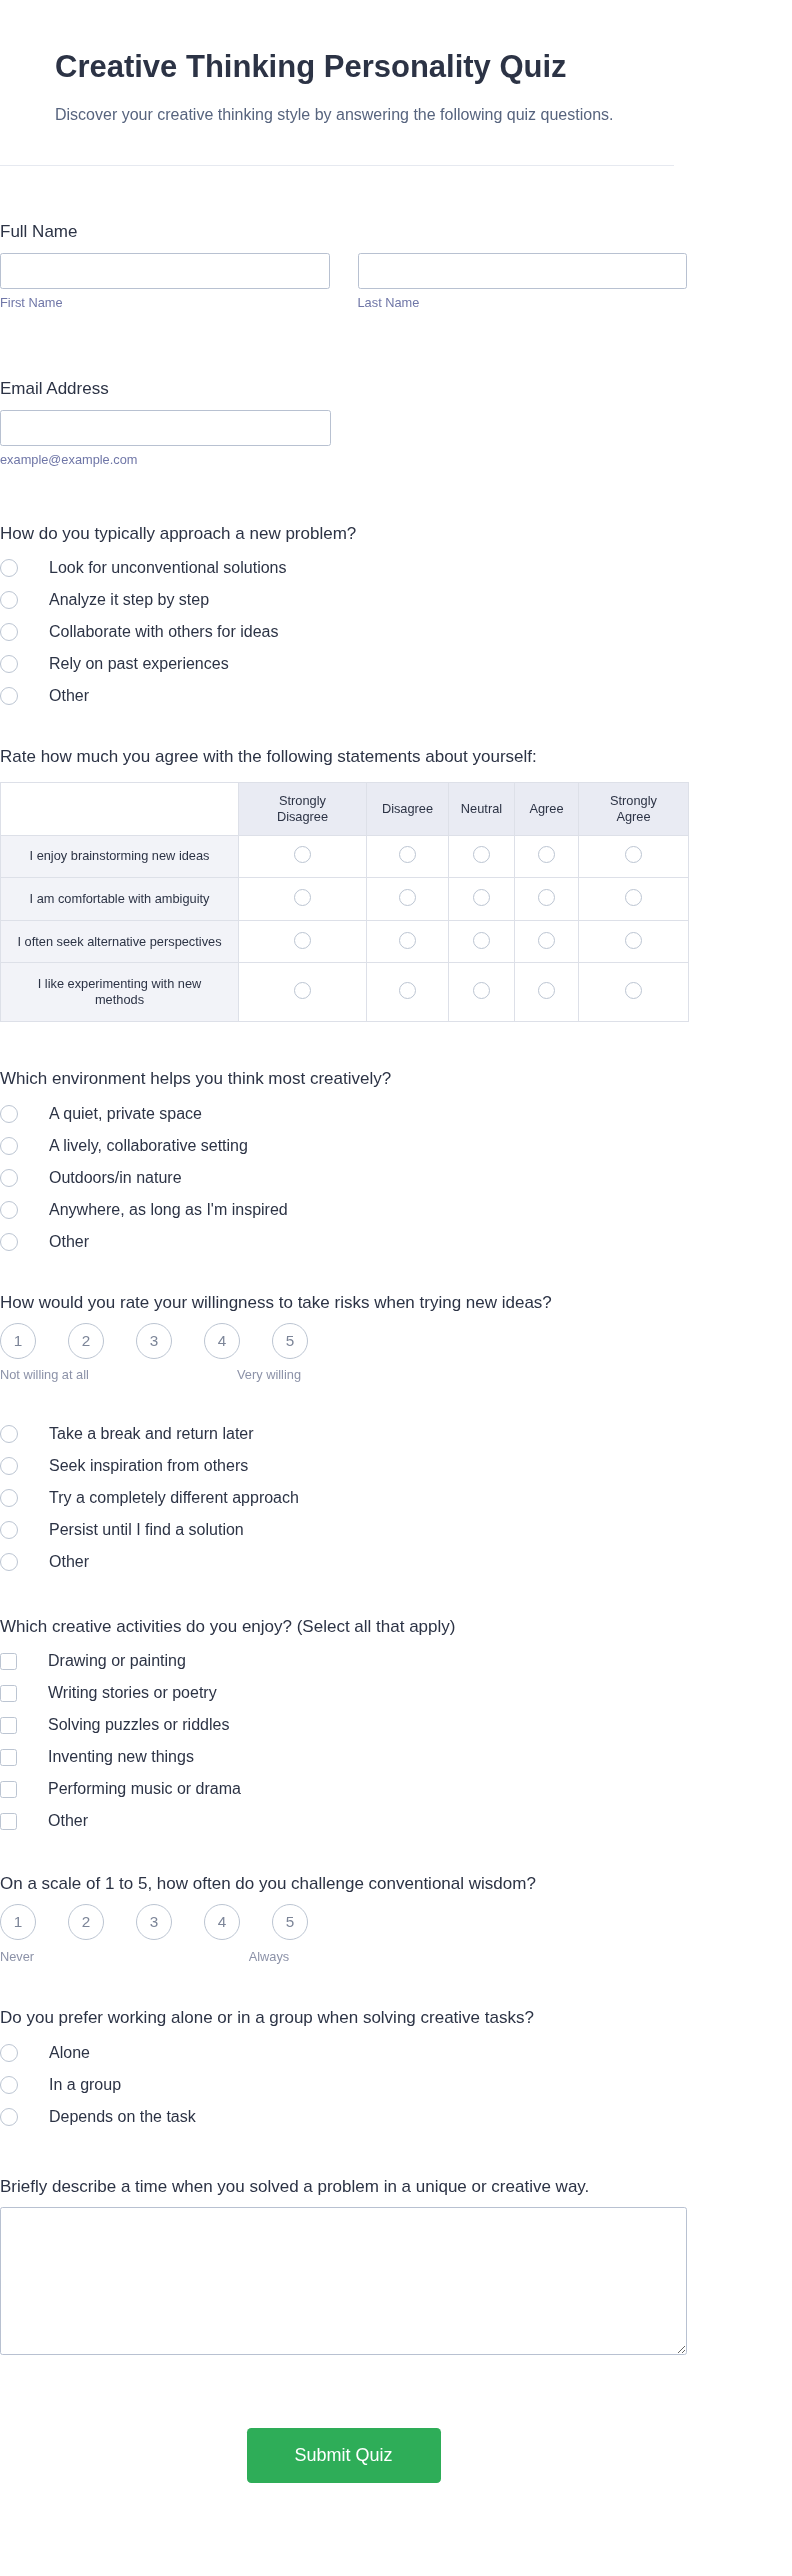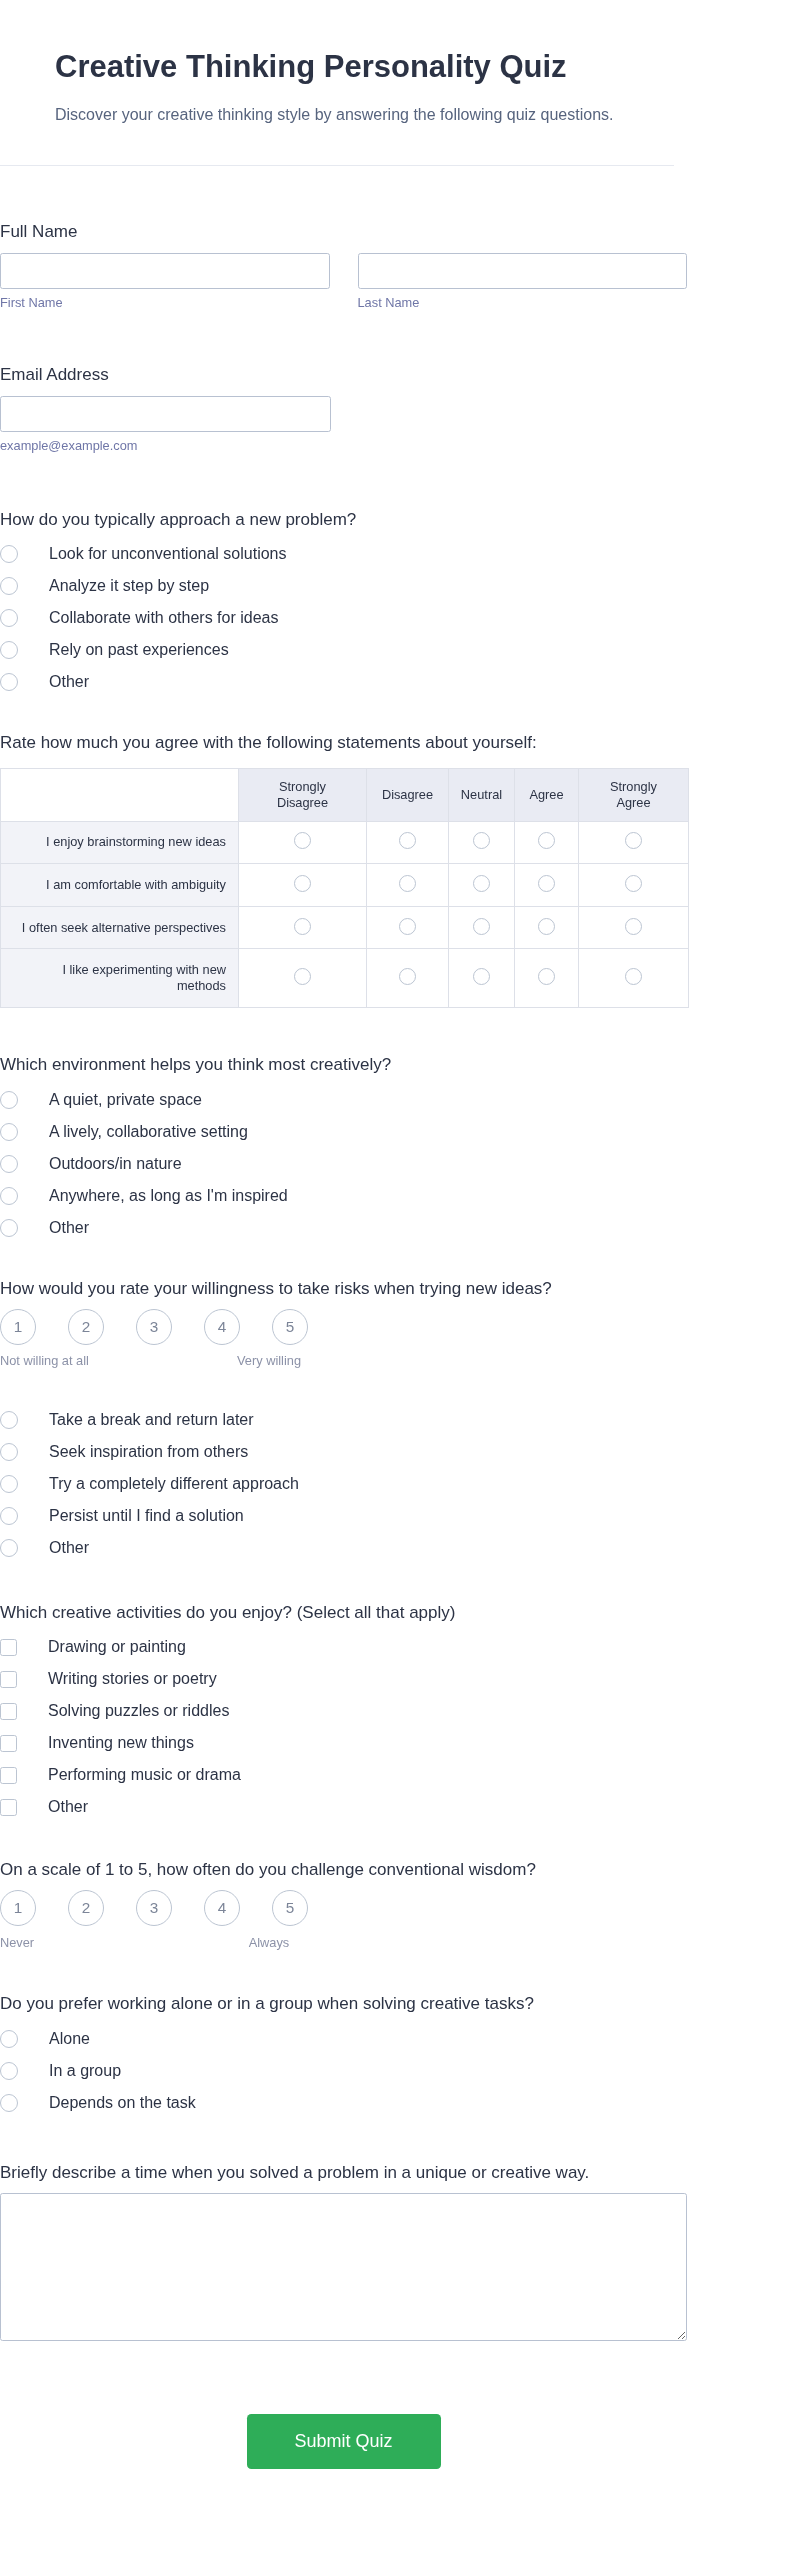--- a/index.html
+++ b/index.html
@@ -56,21 +56,21 @@
   .matrix th, .matrix td { border: 0.9px solid #dde0e8; }
   .matrix thead th {
     background: #e9ebf3; height: 53px; font-weight: 400;
     font-size: 12.8px; color: #2c3345; text-align: center; padding: 3.4px 5.1px; line-height: 16px;
   }
   .matrix thead th.corner { background: #ffffff; }
   .hdr-text { display: inline-block; }
   .th-strong .hdr-text { max-width: 63px; }
   .matrix td.row-label {
     background: #f2f3f8; font-size: 12.8px; color: #2c3345;
-    padding: 12.8px 12px; line-height: 16px; text-align: right;
+    padding: 12.8px 12px; line-height: 16px; text-align: center;
   }
   .matrix td.cell { background: #ffffff; text-align: center; vertical-align: middle; }
   .radio.m { width: 17px; height: 17px; }
 
   
   .scale { margin-top: 10.2px; }
   .scale-row { display: flex; gap: 32px; }
   .scale-circle {
     width: 36px; height: 36px; border-radius: 50%;
     border: 0.9px solid #bcc5d2; background: #fff;
@@ -103,21 +103,21 @@
 
 <div class="page">
 
   <header class="header">
     <h1 class="title">Creative Thinking Personality Quiz</h1>
     <p class="subtitle">Discover your creative thinking style by answering the following quiz questions.</p>
   </header>
 
   <main class="content">
 
-    <section class="field" style="margin-bottom:53px">
+    <section class="field" style="margin-bottom:67px">
       <div class="q-label">Full Name</div>
       <div class="name-row">
         <div class="name-col">
           <input class="text-input" type="text" value="" style="">
           <div class="sublabel">First Name</div>
         </div>
         <div class="name-col">
           <input class="text-input" type="text" value="" style="">
           <div class="sublabel">Last Name</div>
         </div>

